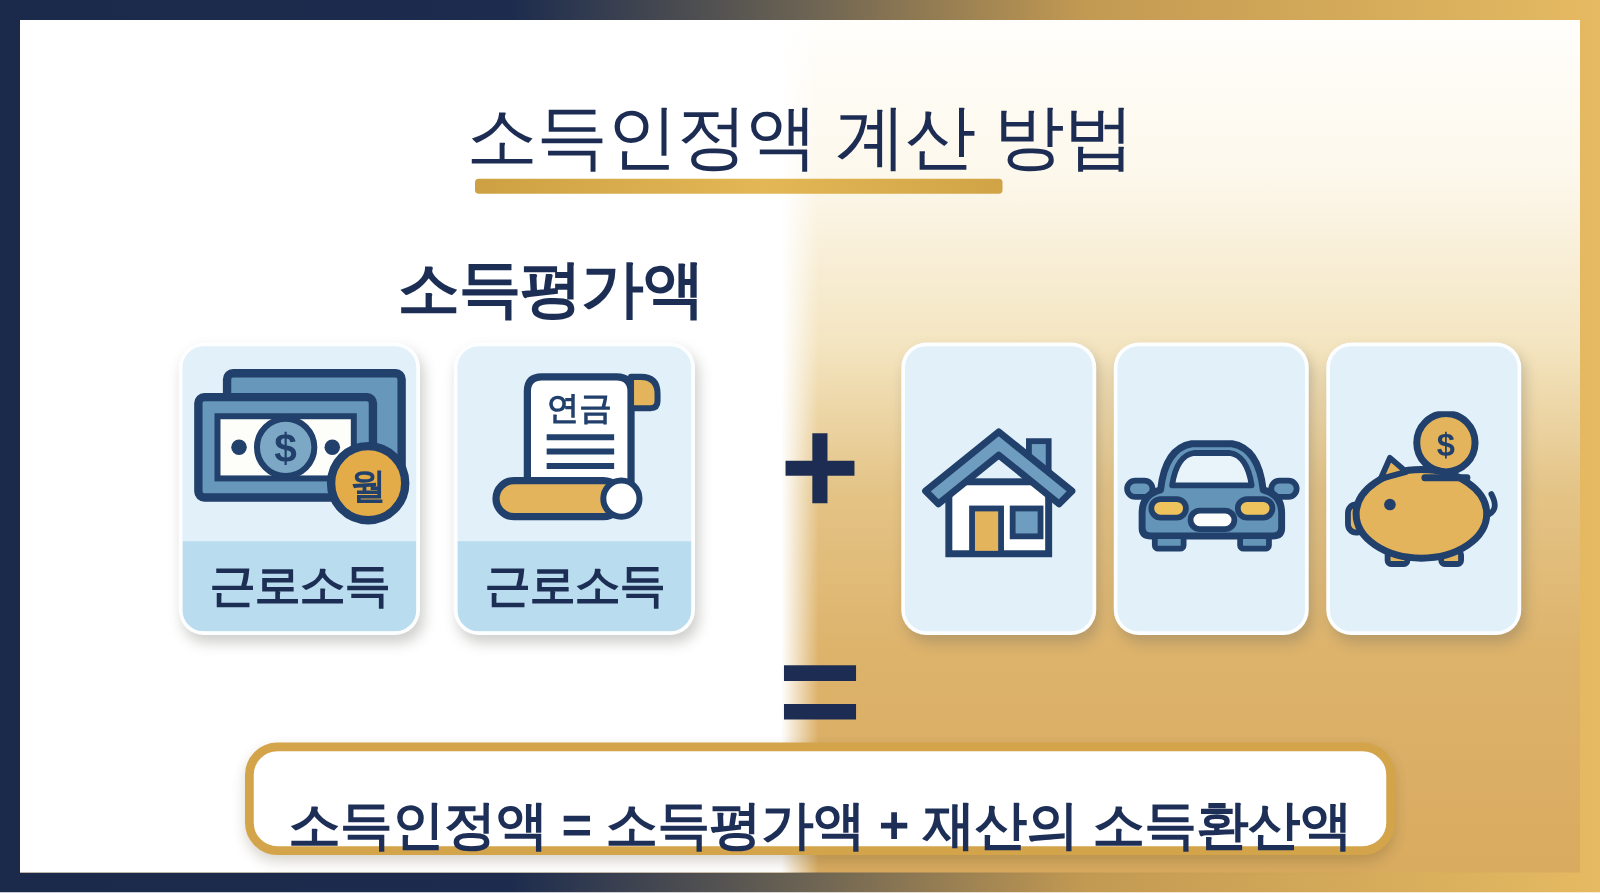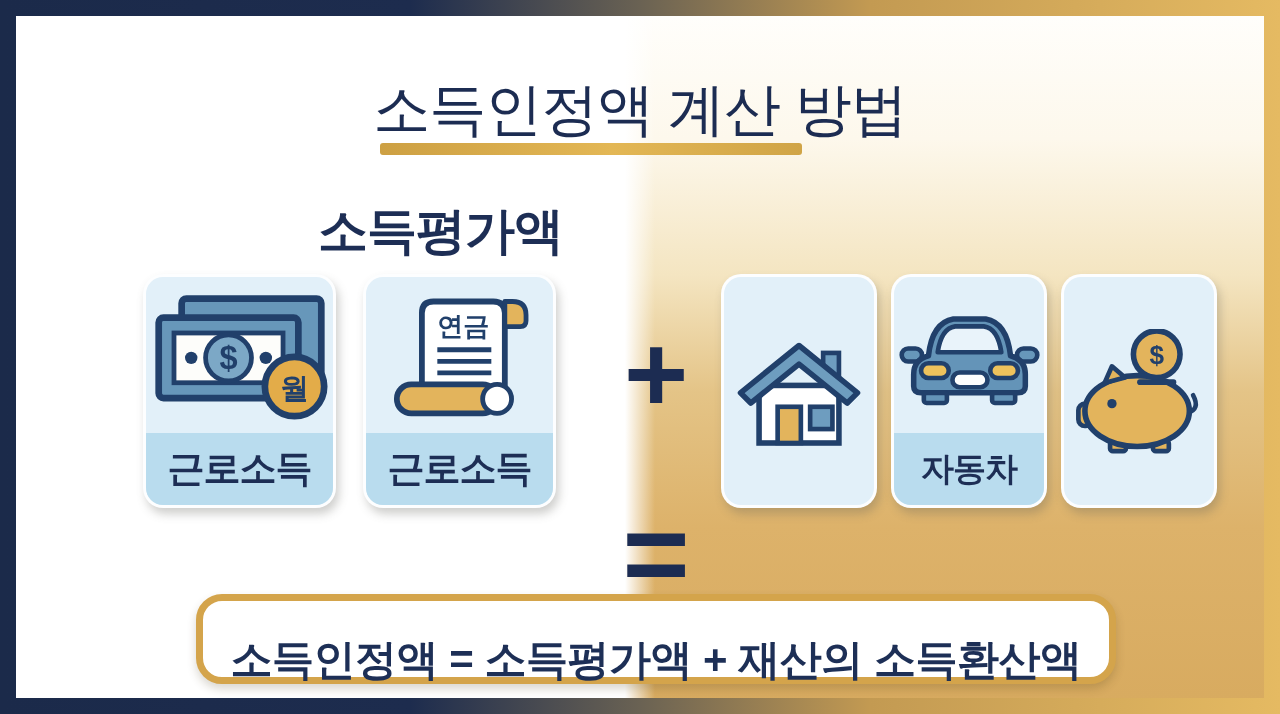--- a/index.html
+++ b/index.html
@@ -143,21 +143,20 @@
             <rect x="129" y="49" width="22" height="14" rx="7" fill="#6797ba" stroke="#21406b" stroke-width="5"></rect>
             <path d="M33,57 Q37,21 60,17 H95 Q118,21 122,57 Q138,61 138,77 V90 Q138,97 130,97 H25 Q17,97 17,90 V77 Q17,61 33,57 Z" fill="#6494b8" stroke="#21406b" stroke-width="6" stroke-linejoin="round"></path>
             <path d="M43,53 Q47,27 62,25 H93 Q108,27 112,53 Z" fill="#e9f3fa" stroke="#21406b" stroke-width="5" stroke-linejoin="round"></path>
             <rect x="25" y="65" width="30" height="16" rx="8" fill="#eec25c" stroke="#21406b" stroke-width="5"></rect>
             <rect x="100" y="65" width="30" height="16" rx="8" fill="#eec25c" stroke="#21406b" stroke-width="5"></rect>
             <rect x="59" y="75" width="38" height="16" rx="8" fill="#fdfdfd" stroke="#21406b" stroke-width="5"></rect>
             <rect x="28" y="97" width="25" height="11" rx="3" fill="#6494b8" stroke="#21406b" stroke-width="5"></rect>
             <rect x="102" y="97" width="25" height="11" rx="3" fill="#6494b8" stroke="#21406b" stroke-width="5"></rect>
           </svg>
         </div>
-        <div class="card-label">자동차</div>
       </div>
 
       <div class="card narrow">
         <div class="card-icon-area">
           <svg width="140" height="125" viewBox="0 0 150 134">
             <circle cx="94" cy="27" r="25" fill="#e3b45c" stroke="#21406b" stroke-width="6"></circle>
             <text x="94" y="38" font-size="28" text-anchor="middle">$</text>
             <path d="M127,90 Q141,86 133,71" fill="none" stroke="#21406b" stroke-width="5" stroke-linecap="round"></path>
             <rect x="10" y="80" width="15" height="24" rx="7" fill="#e3b45c" stroke="#21406b" stroke-width="5"></rect>
             <rect x="44" y="120" width="17" height="11" rx="3" fill="#e3b45c" stroke="#21406b" stroke-width="5"></rect>

